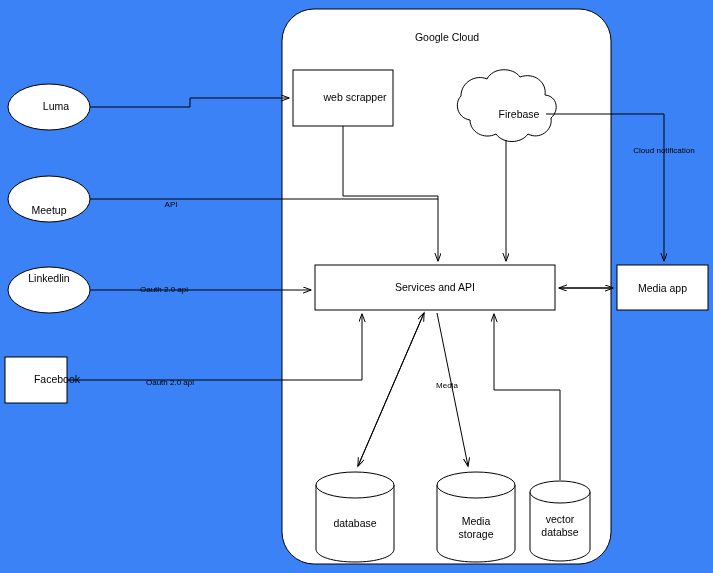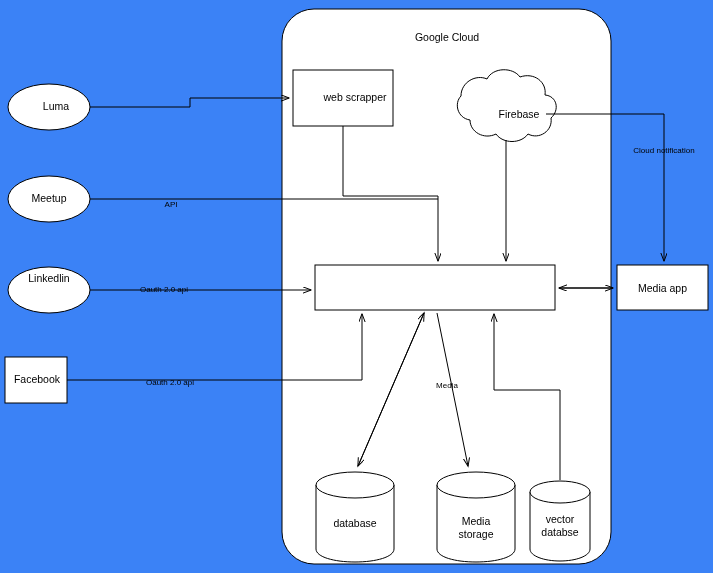--- a/index.html
+++ b/index.html
@@ -121,27 +121,28 @@
     <path d="M358,466 L424,313" fill="none" stroke="#000000" stroke-width="1" marker-end="url(#arrow)"></path>
 
     <path d="M437,313 L468,466" fill="none" stroke="#000000" stroke-width="1" marker-end="url(#arrow)"></path>
 
     <path d="M560,480 L560,390 L494,390 L494,314" fill="none" stroke="#000000" stroke-width="1" marker-end="url(#arrow)"></path>
   </svg>
 
   <div class="title-label" style="left:382px; top:31px; width:130px;">Google Cloud</div>
 
   <div class="node-label" style="left:9px; top:100px; width:94px;">Luma</div>
-  <div class="node-label" style="left:9px; top:192px; width:80px;">Meetup</div>
+  <div class="node-label" style="left:9px; top:204px; width:80px;">Meetup</div>
   <div class="node-label" style="left:9px; top:272px; width:80px;">Linkedlin</div>
-  <div class="node-label" style="left:6px; top:373px; width:62px;">Facebook</div>
+  <div class="node-label" style="left:18px; top:373px; width:62px;text-align:right;">Facebook</div>
 
   <div class="node-label" style="left:293px; top:91px; width:124px;">web scrapper</div>
   <div class="node-label" style="left:473px; top:108px; width:92px;">Firebase</div>
 
+  <div class="node-label" style="left:315px; top:281px; width:240px;">Services and API</div>
   <div class="node-label" style="left:617px; top:282px; width:91px;">Media app</div>
 
   <div class="node-label" style="left:316px; top:517px; width:78px;">database</div>
   <div class="node-label" style="left:437px; top:515px; width:78px;">Media
 storage</div>
   <div class="node-label" style="left:530px; top:513px; width:60px;">vector
 databse</div>
 
   <div class="edge-label" style="left:146px; top:200px; width:50px;">API</div>
   <div class="edge-label" style="left:124px; top:285px; width:80px;">Oauth 2.0 api</div>

